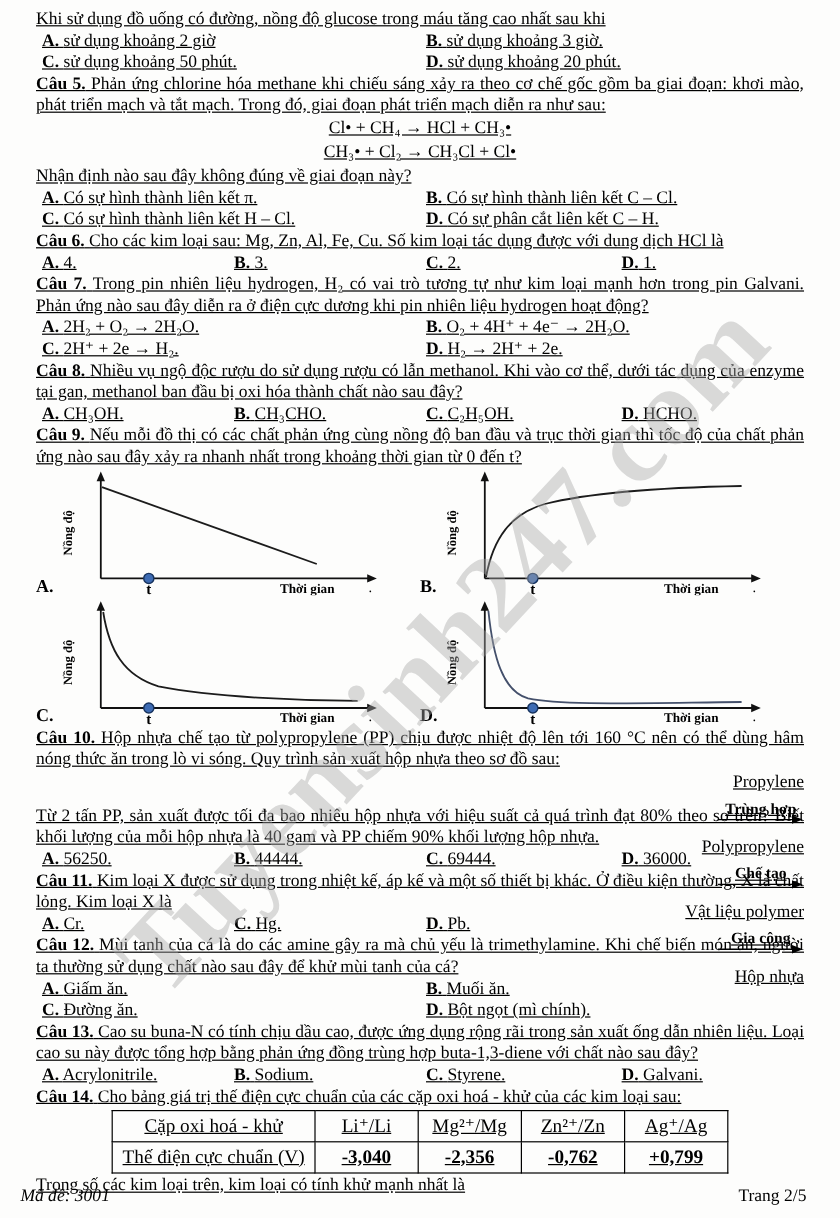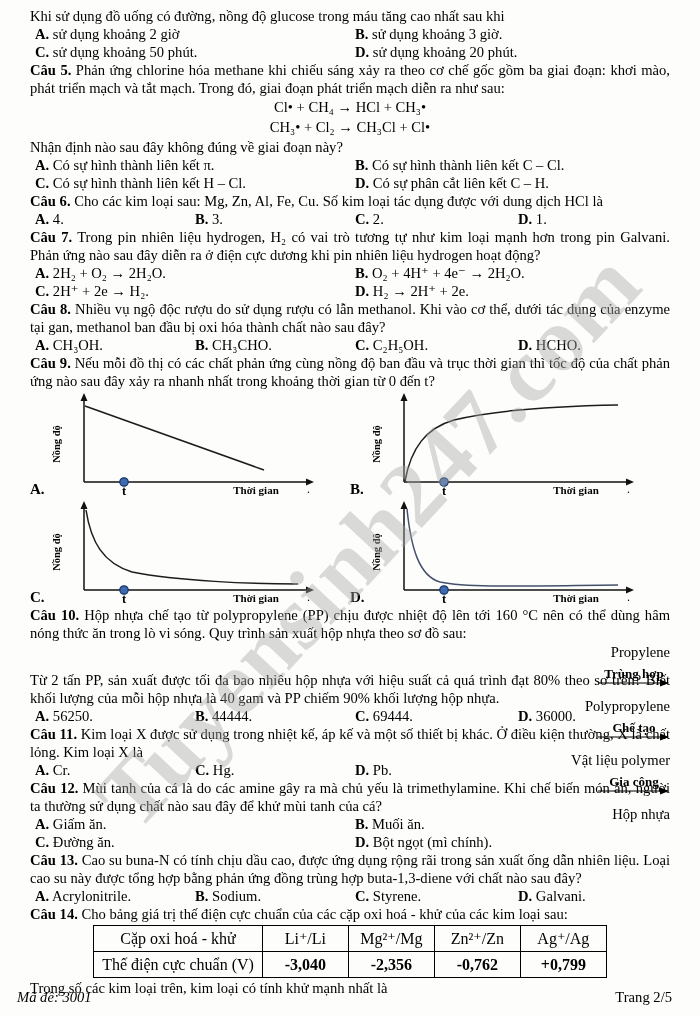--- a/index.html
+++ b/index.html
@@ -3,21 +3,21 @@
 <meta charset="utf-8">
 <style>
   * { box-sizing: border-box; }
   html,body { margin:0; padding:0; background:#888; }
   .page {
     position:relative; width:700px; height:1015px; margin:0 auto;
     background:#fdfdfc; color:#000; overflow:hidden;
     font-family:"Liberation Serif","DejaVu Serif",serif;
     font-size:14.6px; line-height:18px;
   }
-  .content { padding:7px 30px 0 30px; }
+  .content { padding:7px 30px 0 30px;text-decoration:underline; }
   p.para { margin:0; text-align:justify; }
   .qlabel { font-weight:bold; }
   .letter { font-weight:bold; }
   .row4 { display:grid; grid-template-columns:160px 160px 163px auto; padding-left:5px; }
   .row2 { display:grid; grid-template-columns:320px auto; padding-left:5px; }
   .eq { text-align:center; margin:1px 0; line-height:19px; }
   
   .scheme { display:flex; align-items:flex-end; gap:7px; height:27px; margin:1px 0 1px;flex-direction:column; }
   .step { padding-bottom:1px; }
   .arrow { display:inline-flex; flex-direction:column; align-items:center; padding-bottom:3px; }

